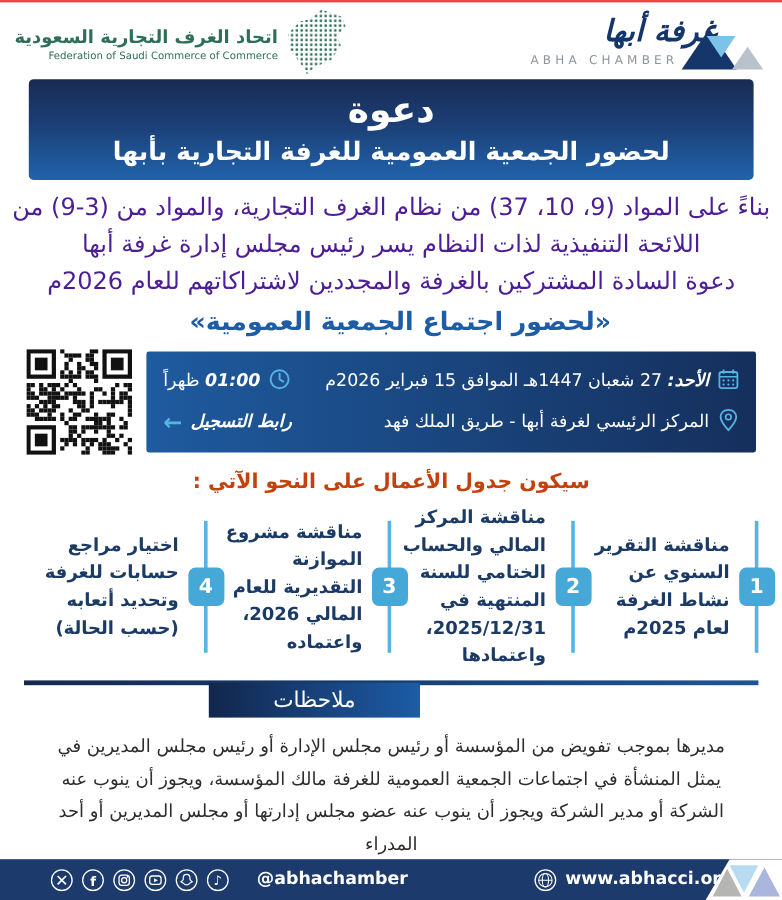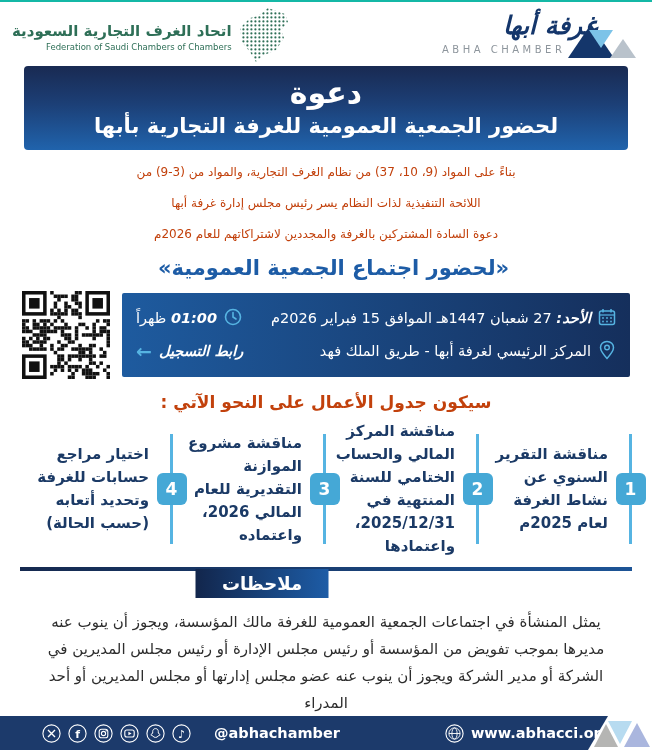--- a/index.html
+++ b/index.html
@@ -1,37 +1,37 @@
 <!DOCTYPE html>
 <html lang="ar" dir="rtl"><head>
 <meta charset="utf-8">
 <style>
   * { margin:0; padding:0; box-sizing:border-box; }
   body { background:#e8e8e8; font-family:"DejaVu Sans", sans-serif; }
   .page{
     width:652px;height:750px;margin:0 auto;background:#ffffff;position:relative;
-    overflow:hidden;border-top:2px solid #14b8a6;
+    overflow:hidden;border-top:2px solid #ef4444;
   }
   
   .header{display:flex;direction:ltr;justify-content:space-between;align-items:flex-start;padding:6px 12px 0 12px;height:58px;}
   .fed-logo{display:flex;direction:ltr;align-items:center;gap:6px;}
   .fed-text{text-align:right;}
   .fed-ar{color:#2e6f57;font-weight:bold;font-size:15px;line-height:19px;}
   .fed-en{color:#2e6f57;font-size:8.5px;line-height:12px;}
   .abha-logo{display:flex;flex-direction:column;align-items:flex-end;}
   
   .banner{
     margin:6px 24px 0;border-radius:4px;height:84px;
     background:linear-gradient(180deg,#192a52 0%,#1c3f76 45%,#2063ac 100%);
     color:#fff;text-align:center;display:flex;flex-direction:column;justify-content:center;gap:2px;
   }
   .banner-title{font-size:30px;font-weight:bold;line-height:34px;}
   .banner-sub{font-size:21px;font-weight:bold;line-height:28px;}
   
-  .intro{margin-top:7px;text-align:center;color:#c2410c;font-size:12px;line-height:31px;}
+  .intro{margin-top:7px;text-align:center;color:#4c1d95;font-size:20px;line-height:31px;}
   .intro-highlight{margin-top:3px;text-align:center;color:#1d5ca6;font-size:21px;font-weight:bold;line-height:30px;margin-left:15px;}
   
   .event{display:flex;direction:rtl;align-items:center;margin:8px 22px 0;gap:12px;}
   .info-box{
     flex:1;height:84px;border-radius:2px;color:#fff;
     background:linear-gradient(to left,#152f5c,#1e5b9f);
     display:flex;flex-direction:column;justify-content:center;gap:11px;padding:0 14px;
   }
   .info-row{display:flex;align-items:center;justify-content:space-between;}
   .info-group{display:flex;align-items:center;gap:7px;font-size:14.5px;}
@@ -47,22 +47,22 @@
     position:absolute;top:50%;left:50%;transform:translate(-50%,-50%);
     width:30px;height:32px;border-radius:6px;background:#45a8d6;color:#fff;
     font-size:17px;font-weight:bold;display:flex;align-items:center;justify-content:center;
   }
   .agenda-text{flex:1;text-align:right;color:#1b3a66;font-weight:bold;font-size:15px;line-height:23px;padding-right:21px;padding-left:2px;}
   
   .notes-divider{position:relative;height:34px;margin-top:9px;}
   .div-line{position:absolute;top:0;left:20px;right:20px;height:4px;background:linear-gradient(to right,#15294f,#1d5496);}
   .notes-banner{
     position:absolute;top:2px;left:50%;transform:translateX(calc(-50% - 64px));
-    width:133px;height:29px;background:linear-gradient(to right,#12264c,#1d5ca6);
-    color:#fff;font-size:18px;font-weight:bold;display:flex;align-items:center;justify-content:center;
+    width:176px;height:29px;background:linear-gradient(to right,#12264c,#1d5ca6);
+    color:#fff;font-size:18px;font-weight:normal;display:flex;align-items:center;justify-content:center;
   }
   .notes-text{margin:8px 26px 0;text-align:center;color:#2d2d2d;font-size:15px;line-height:27px;}
   
   .footer{
     position:absolute;bottom:0;left:0;right:0;height:34px;background:#1c3a6b;
     display:flex;direction:ltr;align-items:center;padding-left:42px;gap:7px;color:#fff;
   }
   .soc{width:19px;height:19px;flex:0 0 19px;}
   .handle{font-size:14.5px;font-weight:bold;margin-left:16px;}
   .f-site{display:flex;align-items:center;gap:7px;margin-left:98px;font-size:14.5px;font-weight:bold;}
@@ -70,21 +70,21 @@
 </style>
 </head>
 <body>
 
 <div class="page">
 
   <div class="header">
     <div class="fed-logo">
       <div class="fed-text">
         <div class="fed-ar">اتحاد الغرف التجارية السعودية</div>
-        <div class="fed-en">Federation of Saudi Chambers of Chambers</div>
+        <div class="fed-en">Federation of Saudi Commerce of Commerce</div>
       </div>
       <span>
         <svg width="52" height="54" viewBox="0 0 52 54">
           <defs>
             <pattern id="gdots" width="4" height="4" patternUnits="userSpaceOnUse">
               <circle cx="1.4" cy="1.4" r="1.1" fill="#2e6f57"></circle>
             </pattern>
           </defs>
           <path d="M30 0 L47 6 L50 14 L43 22 L46 30 L38 42 L24 48 L18 54 L12 44 L4 34 L2 20 L12 10 L20 8 Z" fill="url(#gdots)"></path>
         </svg>
@@ -410,22 +410,22 @@
       </div>
       <div class="agenda-text">اختيار مراجع حسابات للغرفة وتحديد أتعابه (حسب الحالة)</div>
     </div>
   </div>
 
   <div class="notes-divider">
     <div class="div-line"></div>
     <div class="notes-banner">ملاحظات</div>
   </div>
   <div class="notes-text">
+    <div>مديرها بموجب تفويض من المؤسسة أو رئيس مجلس الإدارة أو رئيس مجلس المديرين في</div>
     <div>يمثل المنشأة في اجتماعات الجمعية العمومية للغرفة مالك المؤسسة، ويجوز أن ينوب عنه</div>
-    <div>مديرها بموجب تفويض من المؤسسة أو رئيس مجلس الإدارة أو رئيس مجلس المديرين في</div>
     <div>الشركة أو مدير الشركة ويجوز أن ينوب عنه عضو مجلس إدارتها أو مجلس المديرين أو أحد المدراء</div>
     <div>بموجب تفويض من الشركة، ويجب أن يكون التفويض مصدق من الغرفة</div>
   </div>
 
   <div class="footer">
     <span class="soc">
       <svg viewBox="0 0 19 19">
           <circle cx="9.5" cy="9.5" r="8.6" fill="none" stroke="#fff" stroke-width="1.1"></circle>
           <path d="M6 6 L13 13 M13 6 L6 13" stroke="#fff" stroke-width="1.4"></path>
         </svg>

